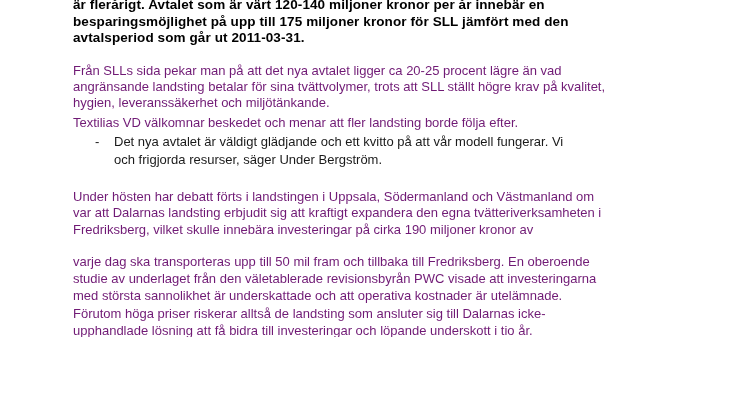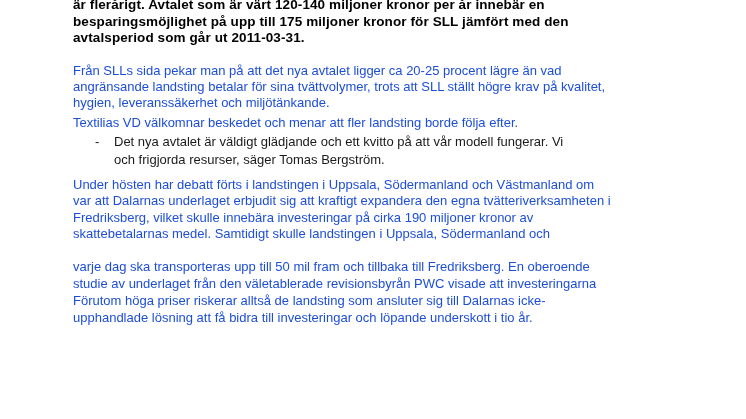--- a/index.html
+++ b/index.html
@@ -24,25 +24,25 @@
     white-space: nowrap;
   }
   .p-bold {
     font: bold 13.5px/16.5px "Liberation Sans", sans-serif;
     color: #000000;
     margin-top: -3px;
     letter-spacing: 0.1px;
   }
   .p {
     font: 13px/16px "Liberation Sans", sans-serif;
-    color: #1d4ed8;
+    color: #701a75;
   }
   .p-sll { margin-top: 16px; }
   .p-vd { margin-top: 4px; }
-  .p-debate { margin-top: 7px; line-height: 16.5px; }
+  .p-debate { margin-top: 19px; line-height: 16.5px; }
   .p-transport { margin-top: 15px; line-height: 17.2px; }
   .quote {
     position: relative;
     margin-top: 2px;
     padding-left: 41px;
     font: 13px/18.5px "Liberation Sans", sans-serif;
     color: #1a1a1a;
   }
   .quote .dash {
     position: absolute;
@@ -68,31 +68,31 @@
       <div class="line">hygien, leveranssäkerhet och miljötänkande.</div>
     </div>
 
     <div class="p p-vd">
       <div class="line">Textilias VD välkomnar beskedet och menar att fler landsting borde följa efter.</div>
     </div>
 
     <div class="quote">
       <span class="dash">-</span>
       <div class="line">Det nya avtalet är väldigt glädjande och ett kvitto på att vår modell fungerar. Vi</div>
-      <div class="line">och frigjorda resurser, säger Tomas Bergström.</div>
+      <div class="line">och frigjorda resurser, säger Under Bergström.</div>
     </div>
 
     <div class="p p-debate">
       <div class="line">Under hösten har debatt förts i landstingen i Uppsala, Södermanland och Västmanland om</div>
-      <div class="line">var att Dalarnas underlaget erbjudit sig att kraftigt expandera den egna tvätteriverksamheten i</div>
+      <div class="line">var att Dalarnas landsting erbjudit sig att kraftigt expandera den egna tvätteriverksamheten i</div>
       <div class="line">Fredriksberg, vilket skulle innebära investeringar på cirka 190 miljoner kronor av</div>
-      <div class="line">skattebetalarnas medel. Samtidigt skulle landstingen i Uppsala, Södermanland och</div>
     </div>
 
     <div class="p p-transport">
       <div class="line">varje dag ska transporteras upp till 50 mil fram och tillbaka till Fredriksberg. En oberoende</div>
       <div class="line">studie av underlaget från den väletablerade revisionsbyrån PWC visade att investeringarna</div>
+      <div class="line">med största sannolikhet är underskattade och att operativa kostnader är utelämnade.</div>
       <div class="line">Förutom höga priser riskerar alltså de landsting som ansluter sig till Dalarnas icke-</div>
       <div class="line">upphandlade lösning att få bidra till investeringar och löpande underskott i tio år.</div>
     </div>
 
   </div>
 </div>
 
 </body></html>

